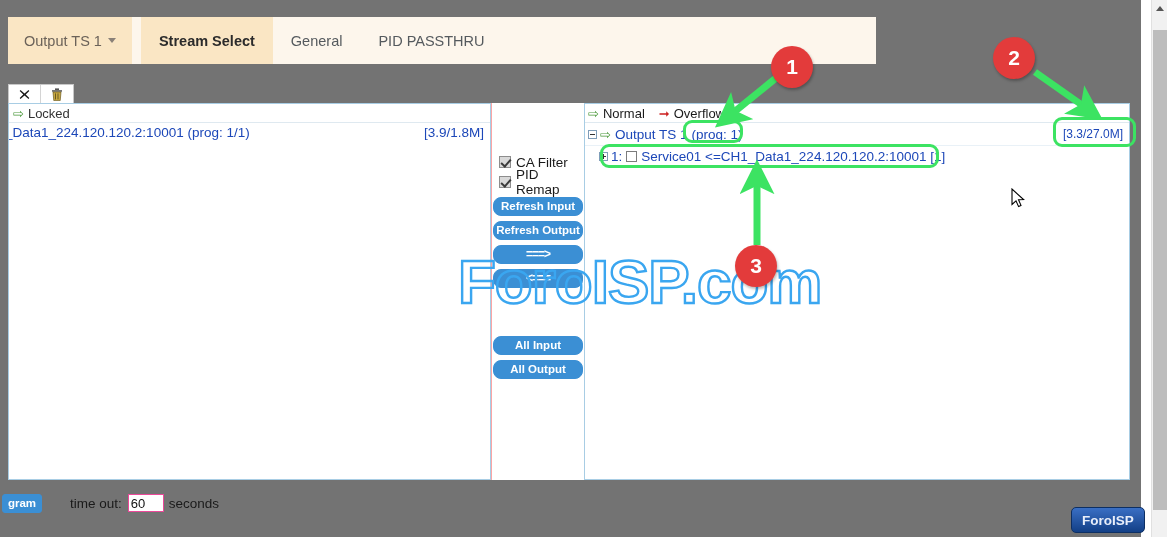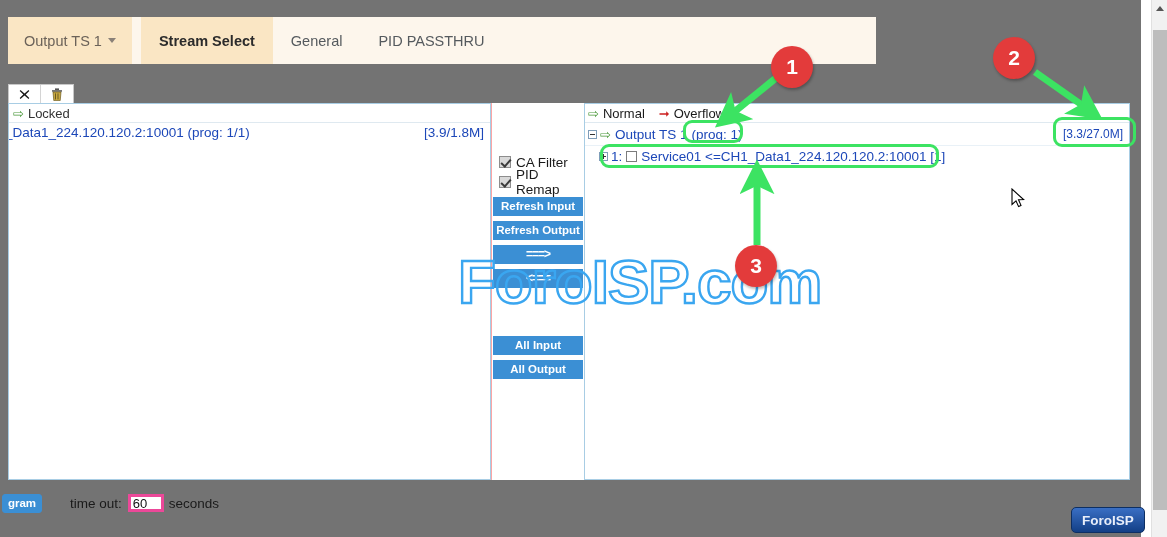--- a/index.html
+++ b/index.html
@@ -141,21 +141,21 @@
     border: solid #3b3b3b;
     border-width: 0 2px 2px 0;
     transform: rotate(42deg);
   }
   .cbtn {
     display: block;
     width: 90px; height: 19px;
     margin: 5px auto 0 auto;
     background: #3b8fd4;
     border: 1px solid #3b8fd4;
-    border-radius: 0;
+    border-radius: 8px;
     color: #ffffff;
     font-size: 11.5px;
     font-weight: bold;
     font-family: "Liberation Sans", sans-serif;
     line-height: 17px;
     text-align: center;
     cursor: pointer;
     padding: 0;
     white-space: nowrap;
   }
@@ -290,21 +290,21 @@
     cursor: pointer;
   }
   .timeout-label {
     margin-left: 28px;
     font-size: 13.5px;
     color: #1a1a1a;
   }
   .timeout-input {
     margin-left: 6px;
     width: 36px; height: 18px;
-    border: 3px solid #ec4899;
+    border: 1px solid #ec4899;
     background: #fff;
     font-size: 13px;
     font-family: "Liberation Sans", sans-serif;
     padding: 0 2px;
     color: #111;
   }
   .seconds-label {
     margin-left: 5px;
     font-size: 13.5px;
     color: #1a1a1a;

